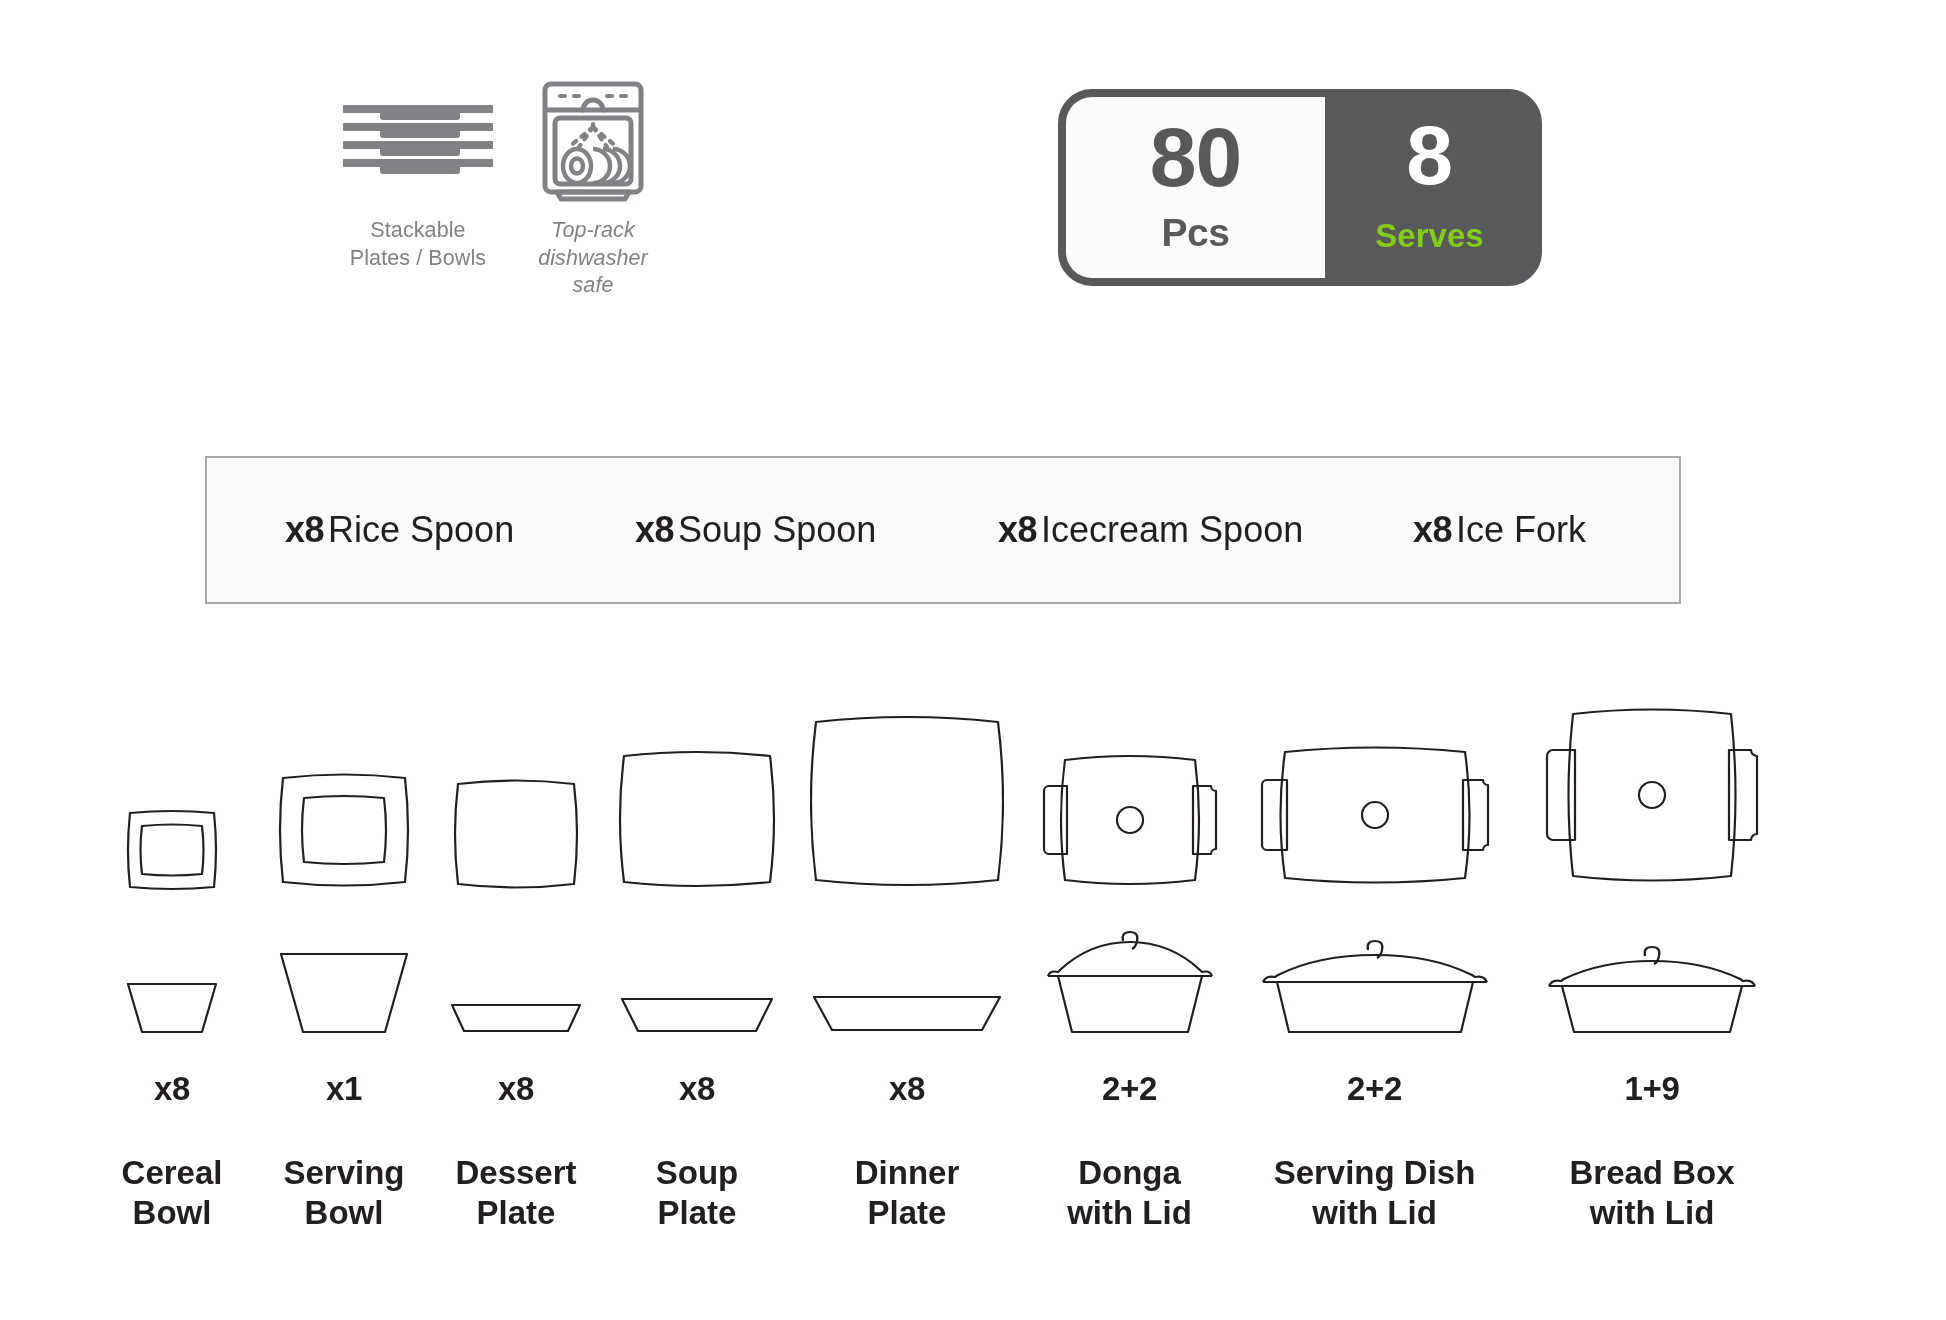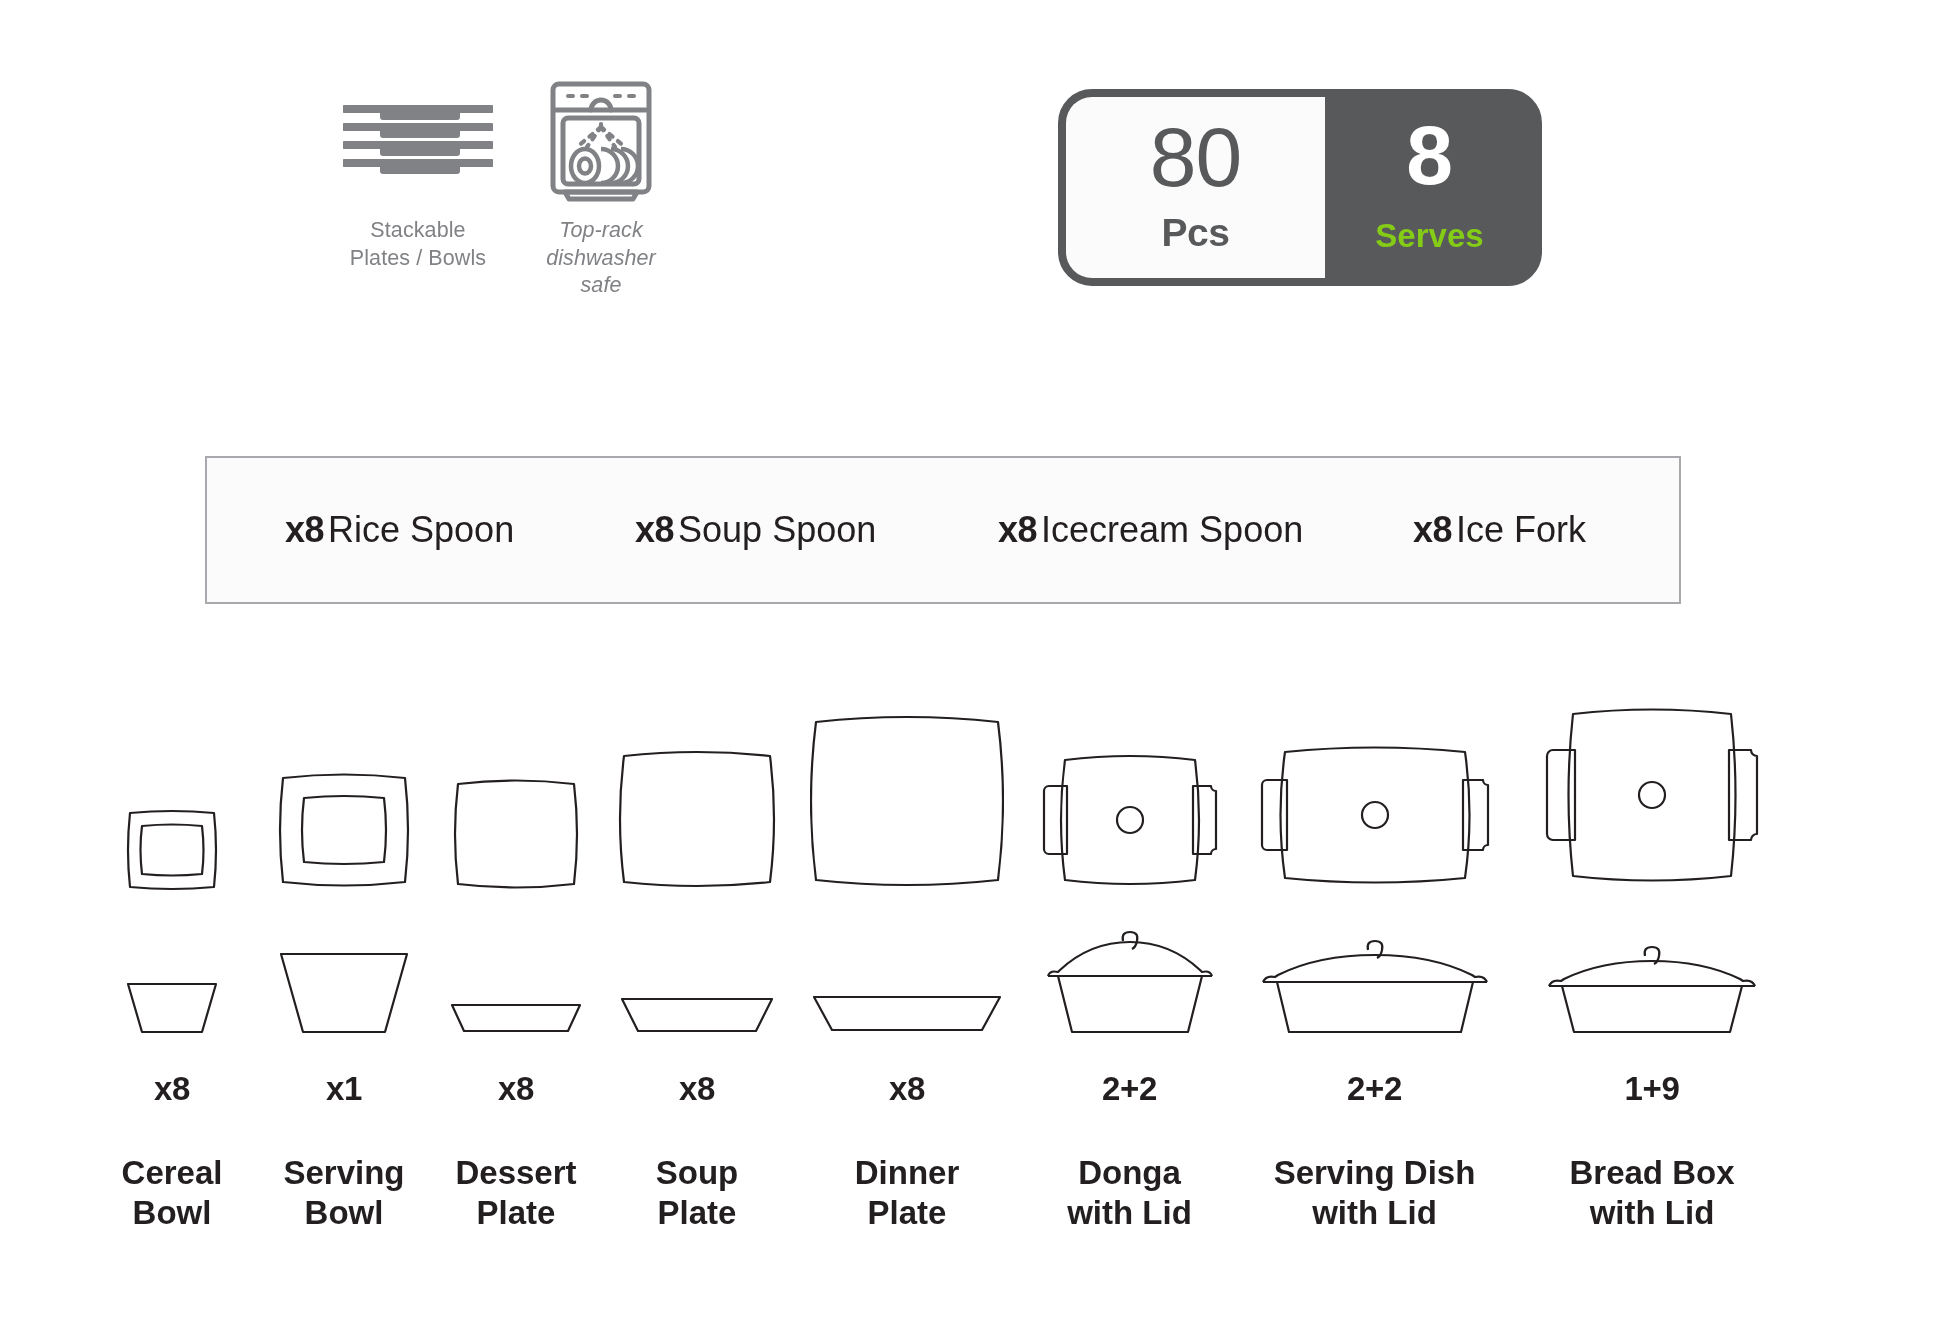--- a/index.html
+++ b/index.html
@@ -18,21 +18,20 @@
 
   
   #feature-row {
     position: absolute;
     left: 318px;
     top: 78px;
     width: 690px;
     height: 200px;
     display: flex;
     align-items: flex-start;
-    gap: 8px;
   }
   .feature {
     display: flex;
     flex-direction: column;
     align-items: center;
     justify-content: flex-start;
   }
   .feature-icon-wrap {
     height: 125px;
     display: flex;
@@ -71,21 +70,21 @@
     flex: 0 0 259px;
     background: #fbfbfb;
     display: flex;
     flex-direction: column;
     align-items: center;
     justify-content: center;
     padding-bottom: 4px;
   }
   #pcs-number {
     font-size: 84px;
-    font-weight: 400;
+    font-weight: 700;
     color: #58595b;
     line-height: 0.92;
     letter-spacing: -1px;
   }
   #pcs-label {
     font-size: 39px;
     font-weight: 700;
     color: #58595b;
     line-height: 1.0;
     margin-top: 16px;

